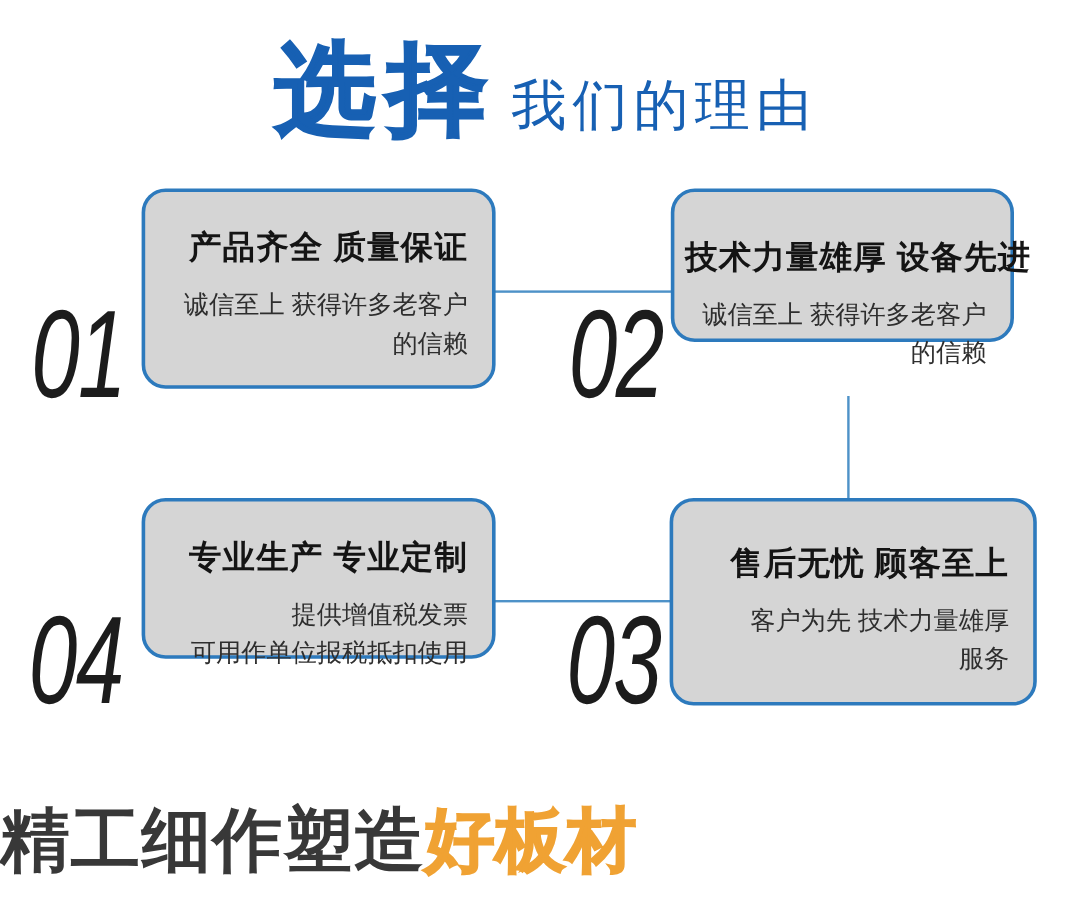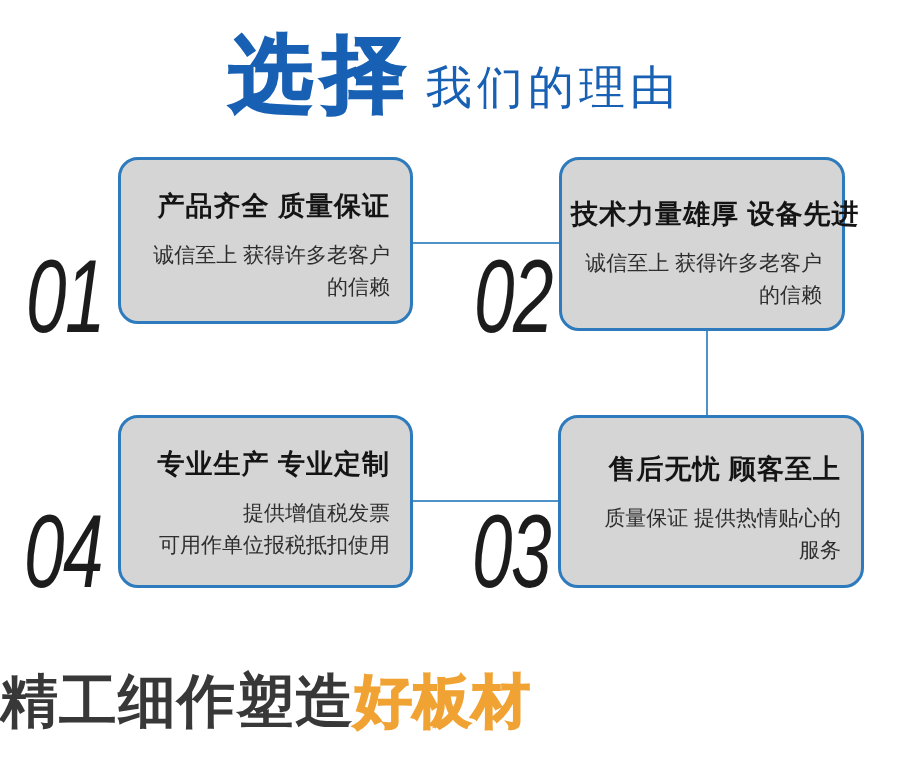--- a/index.html
+++ b/index.html
@@ -31,22 +31,22 @@
   .card {
     position: absolute;
     box-sizing: border-box;
     background: var(--card_bg);
     border: 3px solid var(--card_border_blue);
     border-radius: 20px;
     padding: 31px 20px 0 22px;
     text-align: right;
   }
   .card.c1 { left: 118px; top: 157px; width: 295px; height: 167px; }
-  .card.c2 { left: 559px; top: 157px; width: 286px; height: 174px; padding-left: 9px; padding-top: 39px; }
-  .card.c3 { left: 118px; top: 415px; width: 295px; height: 173px; }
+  .card.c2 { left: 559px; top: 157px; width: 286px; height: 128px; padding-left: 9px; padding-top: 39px; }
+  .card.c3 { left: 118px; top: 415px; width: 295px; height: 134px; }
   .card.c4 { left: 558px; top: 415px; width: 306px; height: 173px; padding-top: 36px; }
 
   .card-title {
     font-size: 27px; line-height: 1.15; font-weight: bold;
     letter-spacing: 1px; white-space: nowrap;
     color: #141414;
   }
   .card-desc {
     margin-top: 17px;
     font-size: 21px; line-height: 1.5; font-weight: 400;
@@ -118,21 +118,21 @@
   </div>
 
   <div class="card c3">
     <div class="card-title">专业生产 专业定制</div>
     <div class="card-desc">提供增值税发票
 可用作单位报税抵扣使用</div>
   </div>
 
   <div class="card c4">
     <div class="card-title">售后无忧 顾客至上</div>
-    <div class="card-desc">质量保证 提供热情贴心的
+    <div class="card-desc">客户为先 技术力量雄厚
 服务</div>
   </div>
 
   <div class="footer">
     <span class="gray">精工细作塑造</span><span class="orange">好板材</span>
   </div>
 
 </div>
 
 </body></html>

